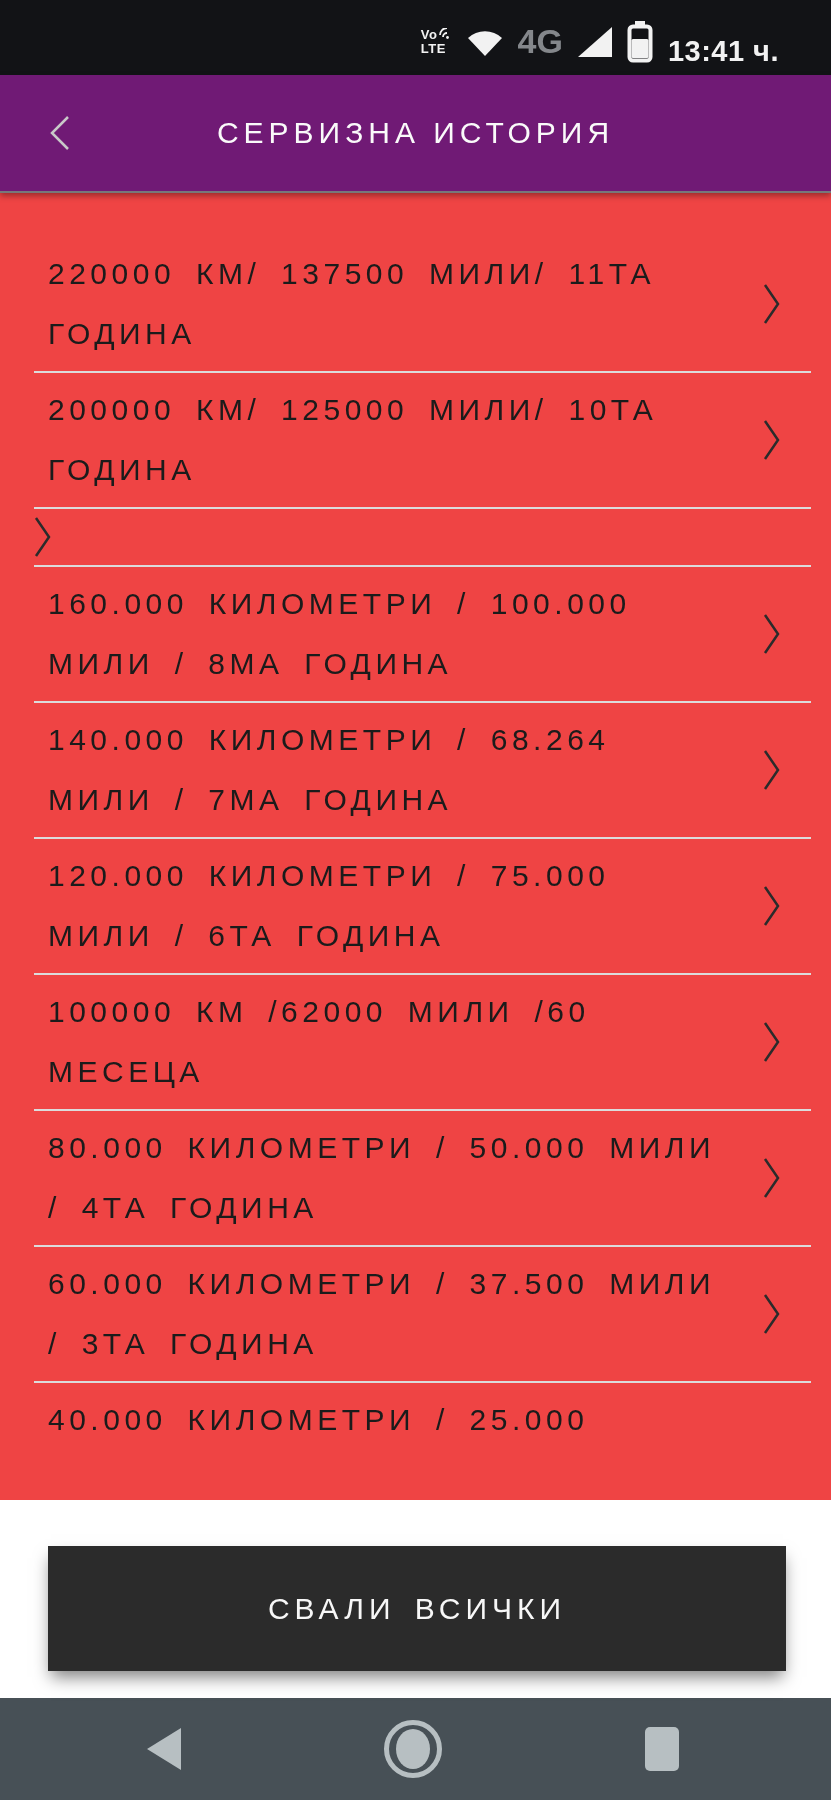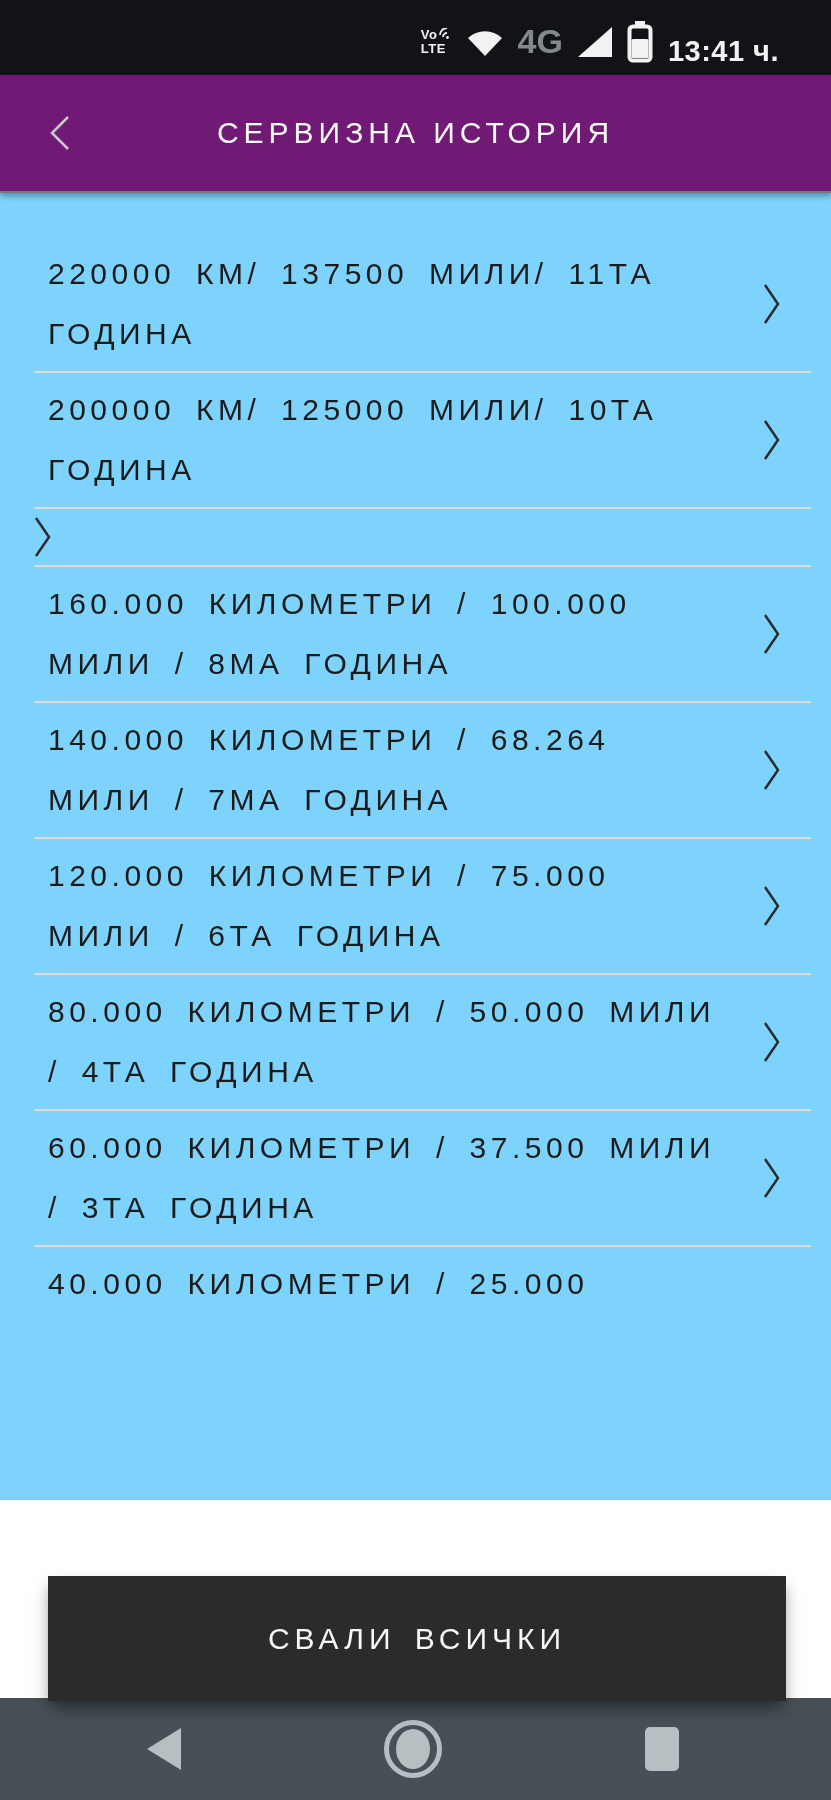--- a/index.html
+++ b/index.html
@@ -81,21 +81,21 @@
     color: #fafafa;
     font-size: 30px;
     font-weight: 400;
     letter-spacing: 5px;
   }
 
   
   .service-list {
     flex: 0 0 1307px;
     height: 1307px;
-    background: #7dd3fc;
+    background: #ef4444;
     overflow: hidden;
     padding: 44px 20px 0 34px;
   }
   .list-item {
     display: flex;
     align-items: center;
     border-bottom: 2px solid #dcdcdc;
     padding: 7px 0;
     cursor: pointer;
   }
@@ -129,21 +129,20 @@
     background: #2b2b2b;
     border: none;
     color: #f7f7f7;
     font-family: "Liberation Sans", sans-serif;
     font-size: 30px;
     font-weight: 300;
     letter-spacing: 5px;
     word-spacing: 6px;
     box-shadow: 0 9px 16px -3px rgba(0,0,0,0.5);
     cursor: pointer;
-    margin-top: 30px;
   }
 
   
   .nav-bar {
     flex: 0 0 102px;
     height: 102px;
     background: #475056;
     display: flex;
     align-items: center;
     justify-content: space-between;
@@ -264,20 +263,26 @@
       </svg>
     </div>
 
     <div class="list-item">
       <div class="list-item-label">120.000 КИЛОМЕТРИ / 75.000 МИЛИ / 6ТА ГОДИНА</div>
       <svg class="chevron-right" width="18" height="42" viewBox="0 0 18 42">
         <polyline points="2,2 15,21 2,40" fill="none" stroke="#2b2b2b" stroke-width="2.5"></polyline>
       </svg>
     </div>
 
+    <div class="list-item">
+      <div class="list-item-label">100000 КМ /62000 МИЛИ /60 МЕСЕЦА</div>
+      <svg class="chevron-right" width="18" height="42" viewBox="0 0 18 42">
+        <polyline points="2,2 15,21 2,40" fill="none" stroke="#2b2b2b" stroke-width="2.5"></polyline>
+      </svg>
+    </div>
 
     <div class="list-item">
       <div class="list-item-label">80.000 КИЛОМЕТРИ / 50.000 МИЛИ / 4ТА ГОДИНА</div>
       <svg class="chevron-right" width="18" height="42" viewBox="0 0 18 42">
         <polyline points="2,2 15,21 2,40" fill="none" stroke="#2b2b2b" stroke-width="2.5"></polyline>
       </svg>
     </div>
 
     <div class="list-item">
       <div class="list-item-label">60.000 КИЛОМЕТРИ / 37.500 МИЛИ / 3ТА ГОДИНА</div>

